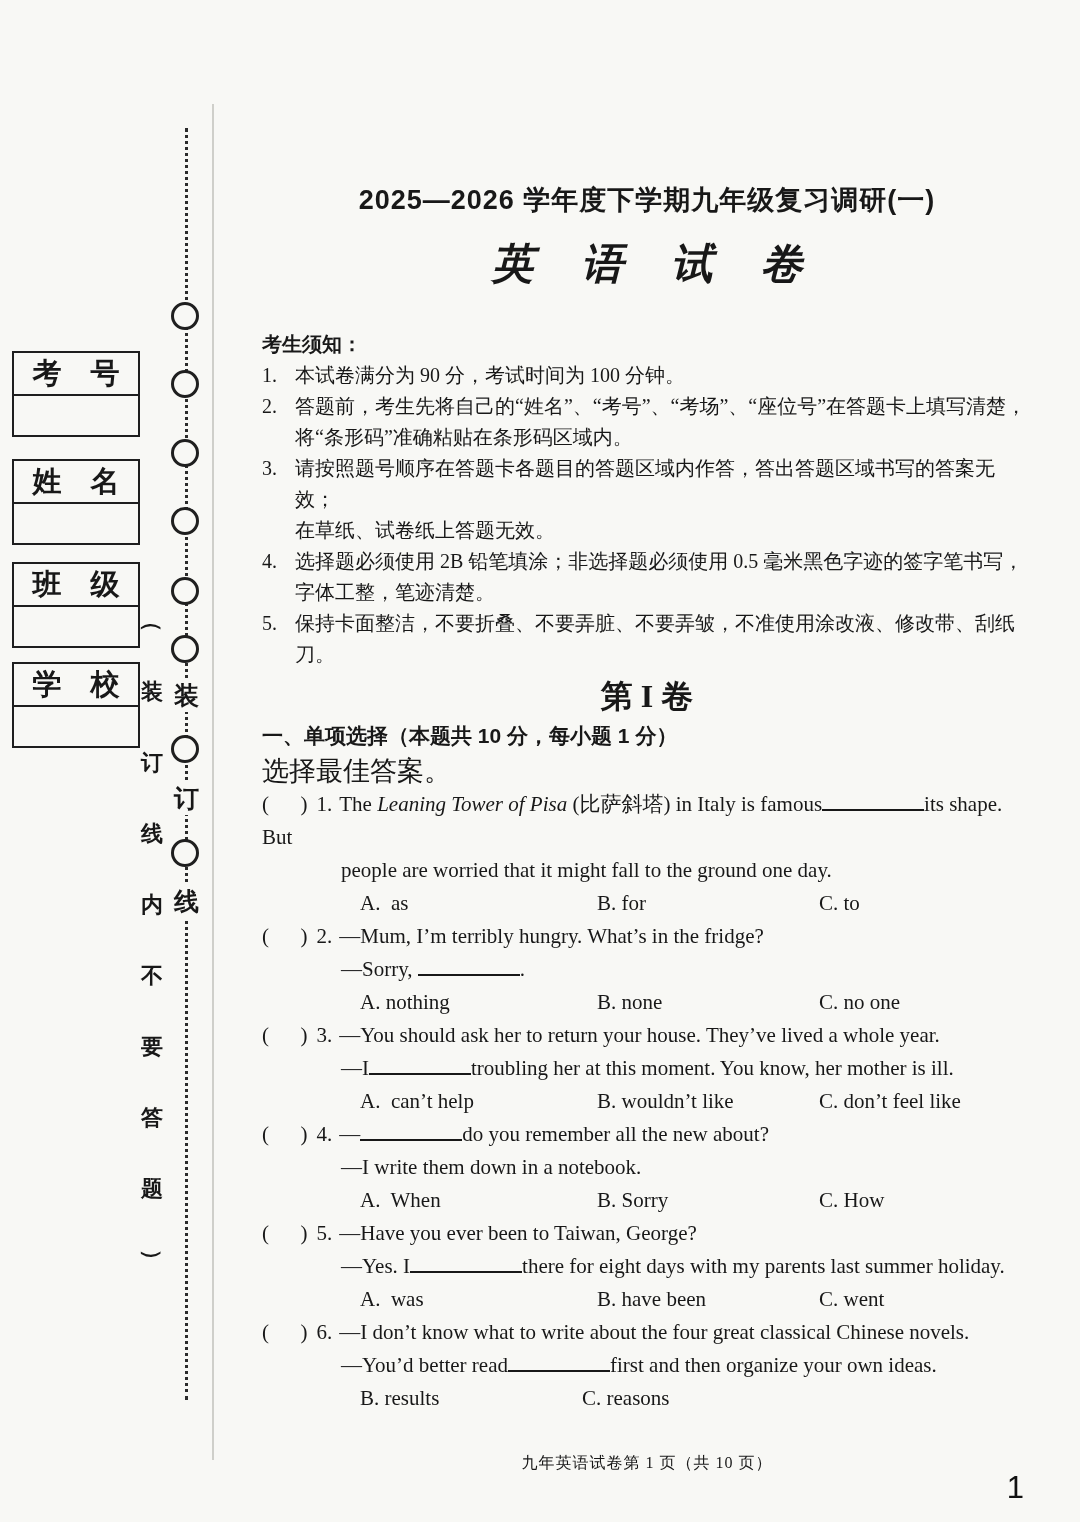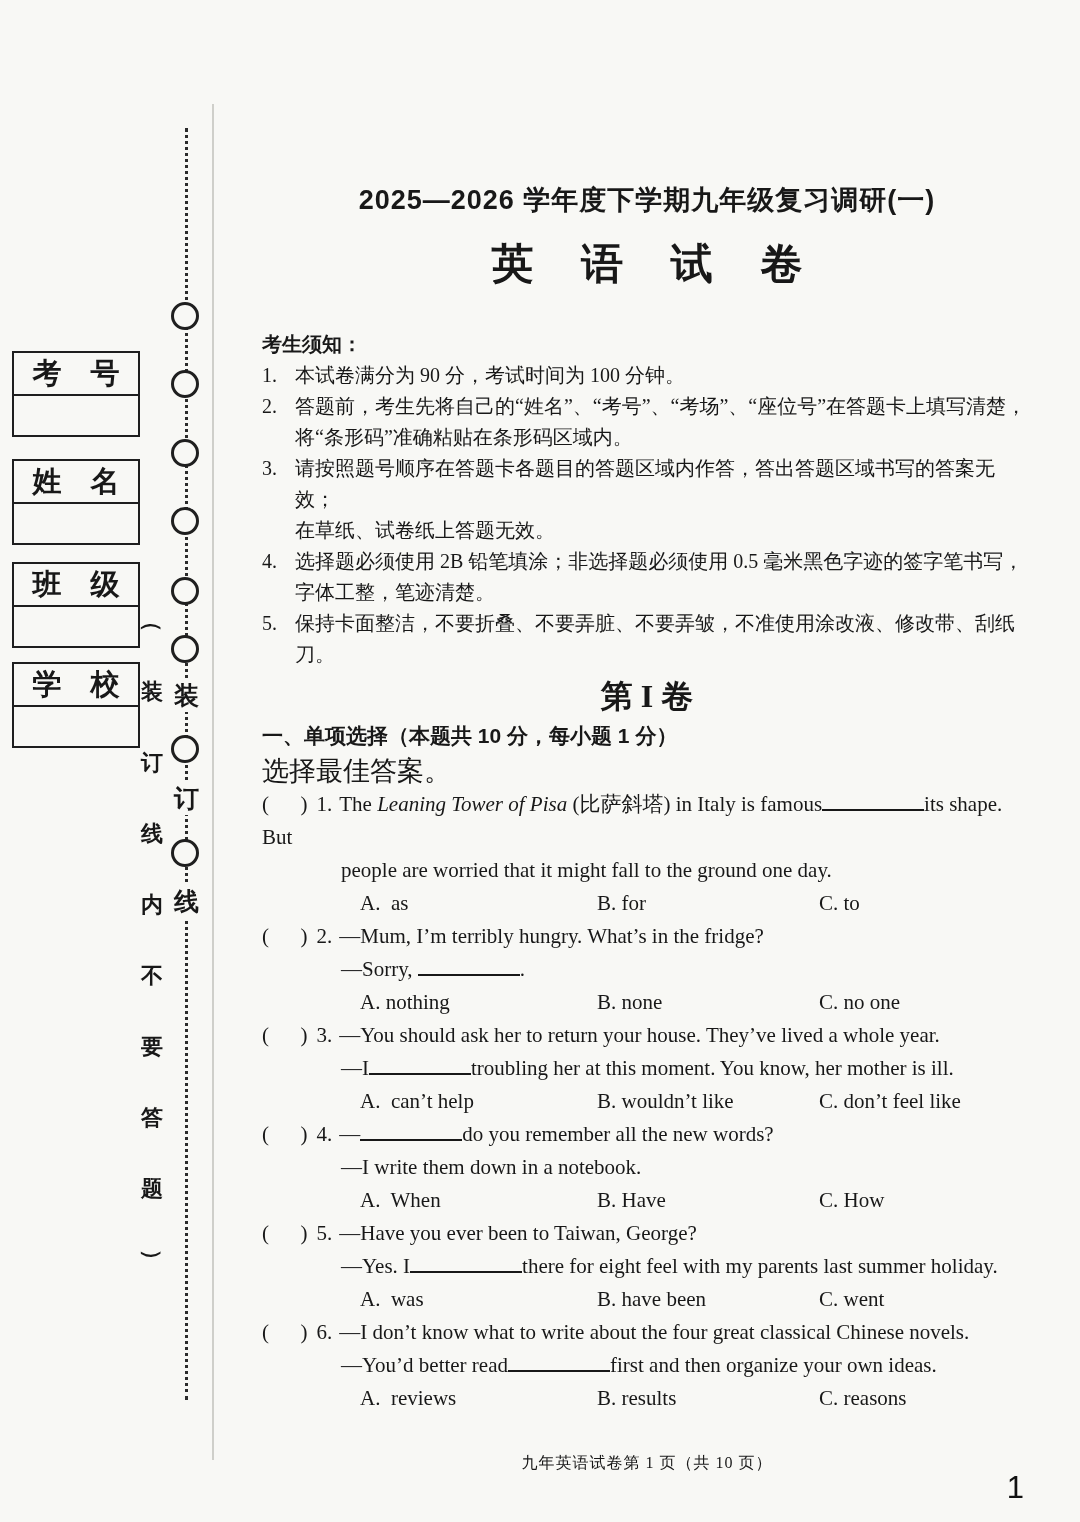--- a/index.html
+++ b/index.html
@@ -39,21 +39,21 @@
 
   
   .main { position:absolute; left:262px; top:183px; width:770px; font-size:21px; }
   .subtitle {
     text-align:center; font-family:"Liberation Sans", sans-serif;
     font-weight:bold; font-size:27px; line-height:34px; letter-spacing:1px;
   }
   .exam-title {
     text-align:center; font-family:"Liberation Sans", sans-serif;
     font-weight:bold; font-size:42px; line-height:50px; margin-top:22px;
-    letter-spacing:18px; text-indent:18px;
+    letter-spacing:18px; text-indent:18px;font-style:italic;
   }
   .notice { margin-top:40px; font-size:20px; line-height:31px; }
   .notice-heading { font-weight:600; }
   .notice-item { display:flex; }
   .notice-num { width:33px; flex:none; }
   .notice-lines { flex:1; }
   .volume-title { text-align:center; font-size:32px; font-weight:bold; line-height:44px; margin-top:4px; }
   .section-title { font-family:"Liberation Sans", sans-serif; font-weight:bold; font-size:21px; line-height:36px; }
   .instruction { font-size:27px; line-height:34px; }
   .questions { margin-top:0; }
@@ -203,53 +203,52 @@
         </div>
         <div class="options">
           <span class="opt-a">A.  can’t help</span>
           <span class="opt-b">B. wouldn’t like</span>
           <span class="opt-c">C. don’t feel like</span>
         </div>
       </div>
 
       <div class="question">
         <div class="q-line">
-          <span class="bracket">(      )</span><span class="q-num">4.</span><span>—</span><span class="blank"></span><span>do you remember all the new words?</span>
+          <span class="bracket">(      )</span><span class="q-num">4.</span><span>—</span><span class="blank"></span><span>do you remember all the new about?</span>
         </div>
         <div class="q-line indent">—I write them down in a notebook.</div>
         <div class="options">
           <span class="opt-a">A.  When</span>
-          <span class="opt-b">B. Have</span>
+          <span class="opt-b">B. Sorry</span>
           <span class="opt-c">C. How</span>
         </div>
       </div>
 
       <div class="question">
         <div class="q-line">
           <span class="bracket">(      )</span><span class="q-num">5.</span><span>—Have you ever been to Taiwan, George?</span>
         </div>
         <div class="q-line indent">
-          <span>—Yes. I</span><span class="blank w"></span><span>there for eight feel with my parents last summer holiday.</span>
+          <span>—Yes. I</span><span class="blank w"></span><span>there for eight days with my parents last summer holiday.</span>
         </div>
         <div class="options">
           <span class="opt-a">A.  was</span>
           <span class="opt-b">B. have been</span>
           <span class="opt-c">C. went</span>
         </div>
       </div>
 
       <div class="question">
         <div class="q-line">
           <span class="bracket">(      )</span><span class="q-num">6.</span><span>—I don’t know what to write about the four great classical Chinese novels.</span>
         </div>
         <div class="q-line indent">
           <span>—You’d better read</span><span class="blank"></span><span>first and then organize your own ideas.</span>
         </div>
         <div class="options">
-          <span class="opt-a">A.  reviews</span>
           <span class="opt-b">B. results</span>
           <span class="opt-c">C. reasons</span>
         </div>
       </div>
 
     </div>
 
     <div class="footer">九年英语试卷第 1 页（共 10 页）</div>
   </div>
 

